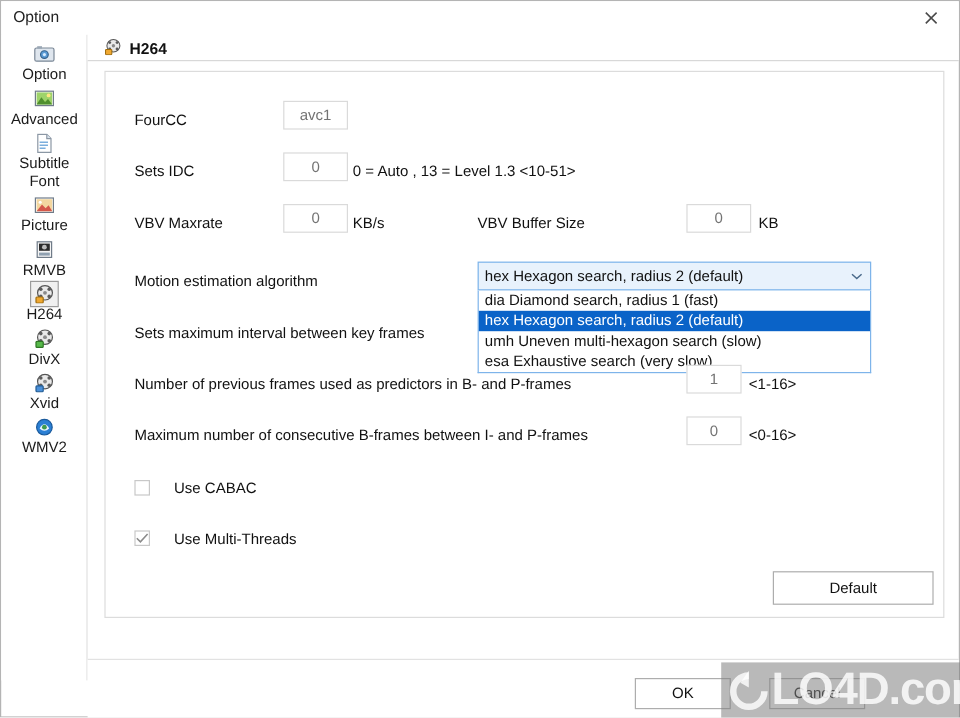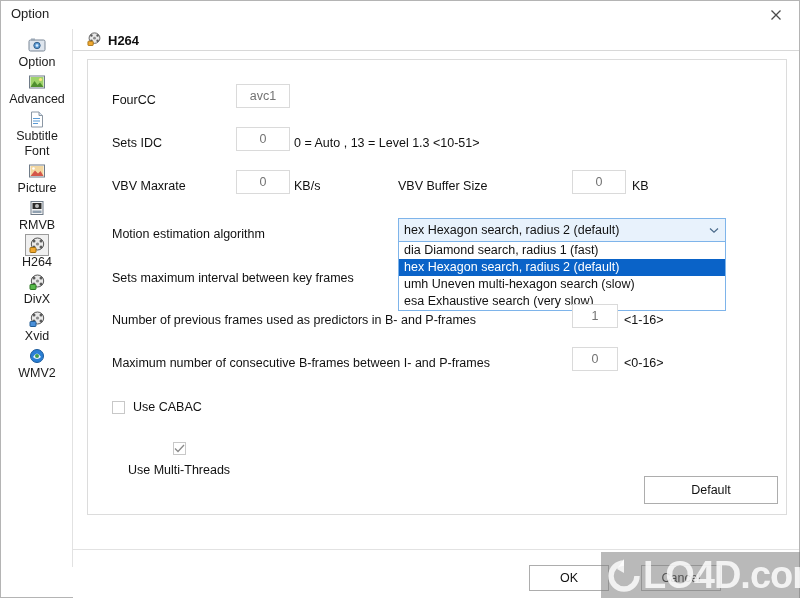--- a/index.html
+++ b/index.html
@@ -125,21 +125,21 @@
   .combo-opt {
     height:17px; line-height:17px;
     padding-left:5px;
     font-size:12.5px; color:#111;
     white-space:nowrap;
     cursor:pointer;
   }
   .combo-opt.sel { background:#0a63c8; color:#ffffff; }
 
   
-  .cbrow { position:absolute; display:flex; align-items:center; gap:8px; cursor:pointer; }
+  .cbrow { position:absolute; display:flex; gap:20px; cursor:pointer; }
   .cbox {
     width:13px; height:13px;
     border:1px solid #c8c8c8;
     background:#ffffff;
     display:flex; align-items:center; justify-content:center;
     flex:0 0 auto;
   }
   .cbox svg { display:block; }
   .cblabel { font-size:12.5px; color:#111; white-space:nowrap; }
 
@@ -378,21 +378,21 @@
 
     <div class="lbl row" style="left:24px; top:296px;">Maximum number of consecutive B-frames between I- and P-frames</div>
     <div class="tbox" style="left:484px; top:287px; width:46px;">0</div>
     <div class="unit" style="left:536px; top:296px;">&lt;0-16&gt;</div>
 
     <div class="cbrow" style="left:24px; top:340px;">
       <span class="cbox"></span>
       <span class="cblabel">Use CABAC</span>
     </div>
 
-    <div class="cbrow" style="left:40px; top:382px;flex-direction:column;">
+    <div class="cbrow" style="left:24px; top:382px;">
       <span class="cbox">
         <span>
           <svg width="11" height="9" viewBox="0 0 11 9">
             <path d="M1 4.5 L4 7.5 L10 1" stroke="#8a8a8a" stroke-width="1.3" fill="none"></path>
           </svg>
         </span>
       </span>
       <span class="cblabel">Use Multi-Threads</span>
     </div>
 

